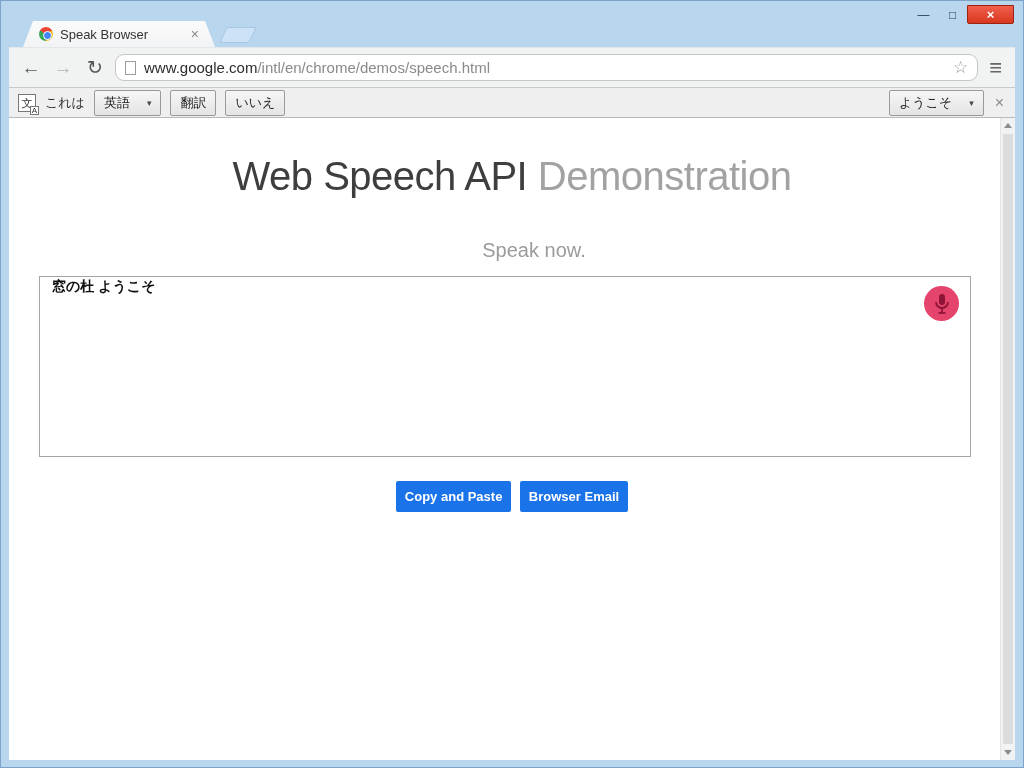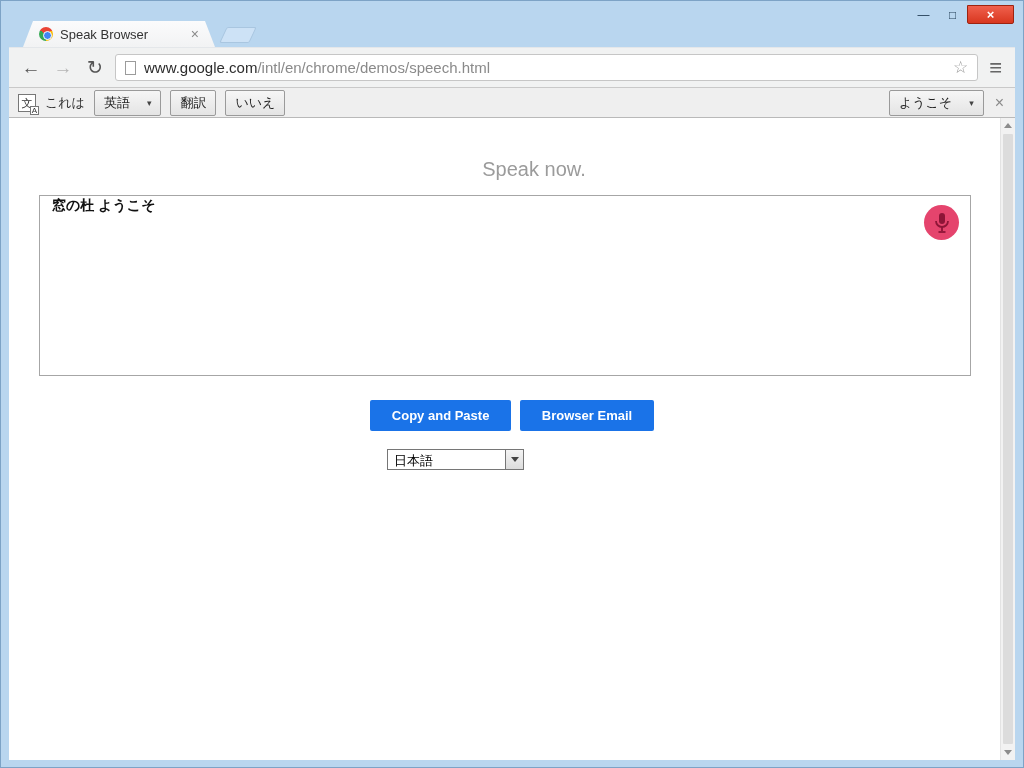--- a/index.html
+++ b/index.html
@@ -53,21 +53,21 @@
   .toolbar {
     height:41px; background:#f1f2f2; border-top:1px solid #e4e7ea;
     border-bottom:1px solid #c9c9c9;
     display:flex; align-items:center; gap:8px; padding:0 10px;
     margin:0 8px;
   }
   .nav-btn { font-size:19px; color:#555; width:24px; text-align:center; line-height:1; }
   .nav-btn.disabled { color:#b5b5b5; }
   .omnibox {
     flex:1; height:27px; background:#fff;
-    border:1px solid #c6c6c6; border-radius:3px;
+    border:1px solid #c6c6c6; border-radius:9px;
     display:flex; align-items:center; gap:8px; padding:0 9px;
     font-size:15px;
   }
   .page-icon { width:11px; height:14px; border:1px solid #9b9b9b; background:#fff; flex:none; }
   .url { flex:1; white-space:nowrap; overflow:hidden; }
   .url .host { color:#2c2c2c; }
   .url .path { color:#8a8a8a; }
   .star { color:#9a9a9a; font-size:17px; line-height:1; }
   .menu-btn { font-size:22px; color:#666; line-height:1; padding:0 3px; }
 
@@ -128,21 +128,21 @@
     position:absolute; top:9px; right:11px;
     width:35px; height:35px; border-radius:50%;
     background:#e5446d; border:none;
     display:flex; align-items:center; justify-content:center;
   }
 
   .actions { margin-top:24px; text-align:center; }
   .blue-btn {
     display:inline-block; background:#1a73e8; color:#fff;
     border:none; border-radius:2px; font-weight:bold; font-size:13px;
-    padding:8px 22px; margin:0 2px; font-family:inherit;
+    padding:8px 9px; margin:0 2px; font-family:inherit;
   }
 
   .lang-row { margin-top:18px; margin-left:378px; }
   .select {
     width:137px; height:21px; border:1px solid #767676; background:#fff;
     display:flex; align-items:stretch; font-size:13px;
   }
   .select .value { flex:1; padding:2px 0 0 6px; white-space:nowrap; overflow:hidden; }
   .select .drop {
     width:18px; border-left:1px solid #767676;
@@ -194,48 +194,41 @@
     <span class="spacer"></span>
     <span class="bar-btn">
         <span>ようこそ</span>
         <span class="arrow">▾</span>
       </span>
     <span class="infobar-close">×</span>
   </div>
 
   <div class="content">
 
+    <h1 class="page-title"><span class="primary">Web Speech API </span><span class="secondary">Demonstration</span></h1>
 
     <div class="status">Speak now.</div>
 
     <div class="transcript-box">
       <span class="transcript">窓の杜 ようこそ</span>
       <button class="mic-button">
         <svg width="16" height="22" viewBox="0 0 16 22">
           <rect x="5" y="1" width="6" height="11" rx="3" fill="#8e1537"></rect>
           <path d="M2 9 a6 6 0 0 0 12 0" stroke="#8e1537" stroke-width="1.8" fill="none"></path>
           <line x1="8" y1="15" x2="8" y2="19" stroke="#8e1537" stroke-width="1.8"></line>
           <line x1="4.5" y1="20" x2="11.5" y2="20" stroke="#8e1537" stroke-width="1.8"></line>
         </svg>
       </button>
     </div>
 
     <div class="actions">
       <button class="blue-btn">Copy and Paste</button>
       <button class="blue-btn">Browser Email</button>
     </div>
 
-    <div class="lang-row">
-      <div class="select">
-        <span class="value">日本語</span>
-        <span class="drop">
-            <span class="drop-tri"></span>
-          </span>
-      </div>
-    </div>
 
     <div class="scrollbar">
       <div class="sb-arrow up">
           <span class="tri-up"></span>
         </div>
       <div class="sb-thumb"></div>
       <div class="sb-arrow down">
           <span class="tri-down"></span>
         </div>
     </div>

